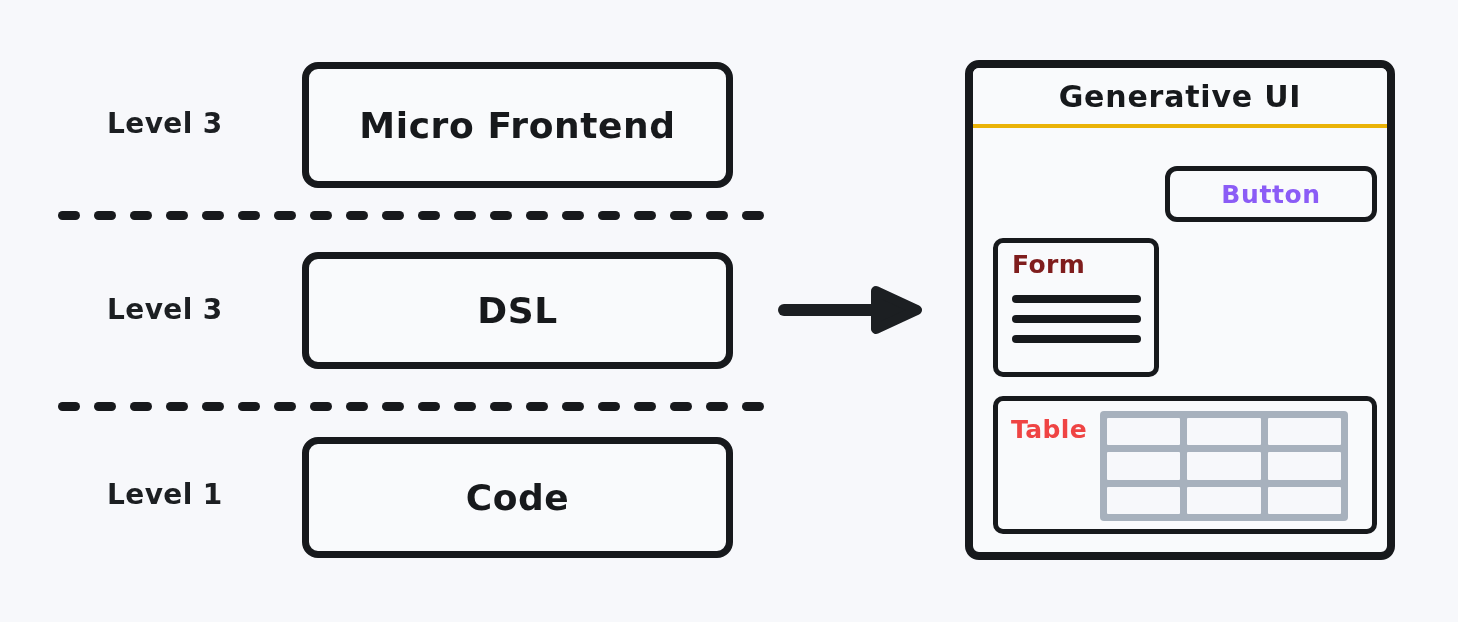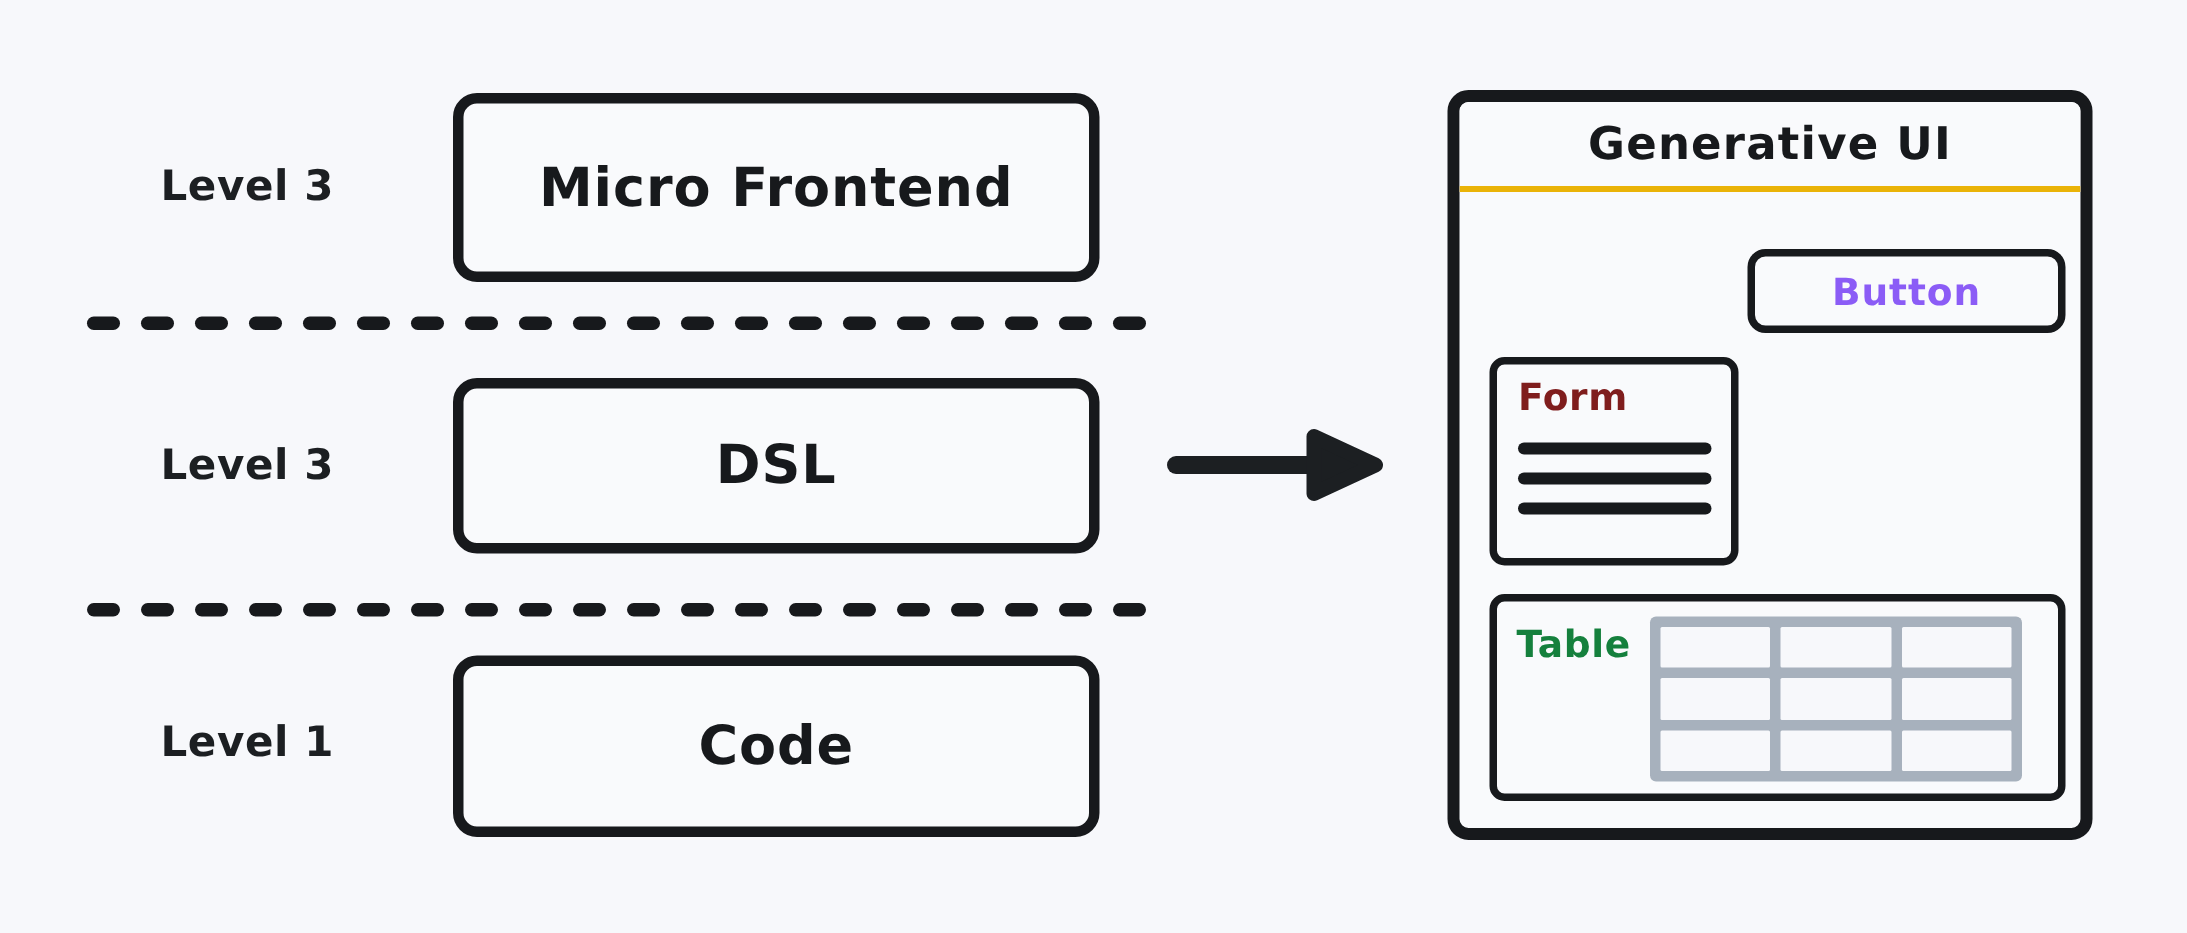--- a/index.html
+++ b/index.html
@@ -203,21 +203,21 @@
     background: #f9fafc;
     border: 5px solid #17191c;
     border-radius: 10px;
     display: flex;
     align-items: center;
     padding: 0 10px 0 13px;
   }
   #widget-table-label {
     font-size: 25px;
     font-weight: 700;
-    color: #15803d;
+    color: #ef4444;
     letter-spacing: 0.4px;
     align-self: flex-start;
     margin-top: 14px;
     white-space: nowrap;
   }
   #table-grid {
     margin-left: 13px;
     margin-top: 2px;
     width: 248px;
     height: 110px;

